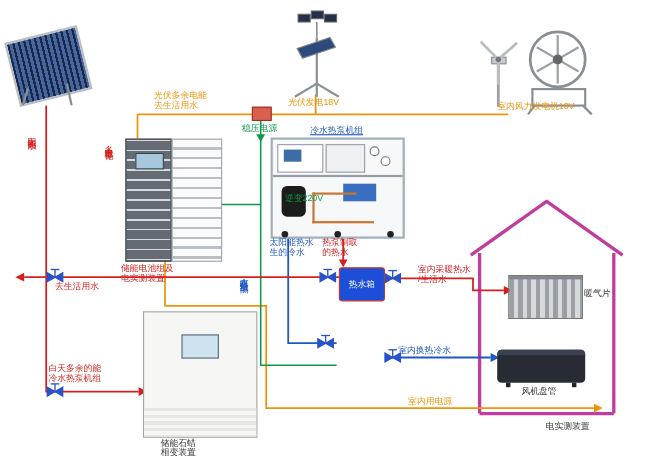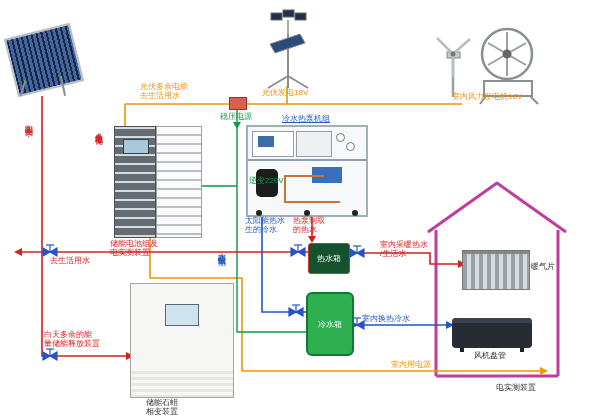--- a/index.html
+++ b/index.html
@@ -35,21 +35,21 @@
   .bench .pScreen{position:absolute;left:10px;top:9px;width:16px;height:11px;background:#3b6ea5;}
   .bench .pB{position:absolute;left:48px;top:4px;width:34px;height:24px;background:#eef0f2;border:1px solid #99a;}
   .bench .gauge{position:absolute;width:7px;height:7px;border-radius:50%;background:#fff;border:1px solid #777;}
   .bench .shelf{position:absolute;left:0;top:32px;width:100%;height:2px;background:#8fa0aa;}
   .bench .compressor{position:absolute;left:8px;top:42px;width:22px;height:28px;background:#1c1c1c;border-radius:5px;}
   .bench .bluebox{position:absolute;left:64px;top:40px;width:30px;height:16px;background:#3a6fbf;}
   .bench .pipe{position:absolute;background:#c87533;}
   .bench .wheel{position:absolute;width:6px;height:6px;border-radius:50%;background:#222;top:83px;}
 
   
-  .hot-tank{position:absolute;left:308px;top:243px;width:40px;height:29px;background:#14532d;
+  .hot-tank{position:absolute;left:308px;top:243px;width:40px;height:29px;background:#1d4ed8;
     border:1.5px solid #c0392b;border-radius:3px;display:flex;align-items:center;justify-content:center;
     color:#fff;font-size:8px;}
   .cold-tank{position:absolute;left:306px;top:292px;width:44px;height:60px;background:#2eb050;
     border:2px solid #0f7a33;border-radius:6px;display:flex;align-items:center;justify-content:center;
     color:#fff;font-size:8px;}
 
   
   .pcm{position:absolute;left:130px;top:283px;width:102px;height:113px;background:#f6f6f4;border:1px solid #a5a5a0;}
   .pcm .screen{position:absolute;left:34px;top:20px;width:32px;height:20px;background:#cfe3ef;border:1px solid #556677;}
   .pcm .vent{position:absolute;left:0;bottom:0;width:100%;height:26px;
@@ -196,23 +196,20 @@
     <div class="pipe" style="left:36px;top:74px;width:56px;height:2px;"></div>
     <div class="wheel" style="left:8px;"></div>
     <div class="wheel" style="left:56px;"></div>
     <div class="wheel" style="left:104px;"></div>
   </div>
 
   <div class="hot-tank">
     <span>热水箱</span>
   </div>
 
-  <div class="cold-tank">
-    <span>冷水箱</span>
-  </div>
 
   <div class="pcm">
     <div class="screen"></div>
     <div class="vent"></div>
   </div>
 
   <div class="radiator">
     <div class="header"></div>
   </div>
 
@@ -224,33 +221,33 @@
 
   <div class="lbl red vert" style="left:24px;top:118px;">太阳能热水</div>
   <div class="lbl red" style="left:50px;top:256px;">去生活用水</div>
   <div class="lbl red vert" style="left:94px;top:126px;">多余电量存储</div>
   <div class="lbl orange" style="left:140px;top:82px;">光伏多余电能
 去生活用水</div>
   <div class="lbl orange" style="left:262px;top:88px;">光伏发电18V</div>
   <div class="lbl orange" style="left:452px;top:92px;">室内风力发电机18V</div>
   <div class="lbl green" style="left:220px;top:112px;">稳压电源</div>
   <div class="lbl blue" style="left:282px;top:114px;text-decoration:underline;">冷水热泵机组</div>
-  <div class="lbl green" style="left:201px;top:176px;padding-left:48px;">逆变220V</div>
+  <div class="lbl green" style="left:211px;top:176px;padding-left:48px;">逆变220V</div>
   <div class="lbl red" style="left:110px;top:239px;">储能电池组及
 电实测装置</div>
   <div class="lbl blue" style="left:245px;top:216px;">太阳能热水
 生的冷水</div>
   <div class="lbl red" style="left:293px;top:216px;">热泵制取
 的热水</div>
   <div class="lbl blue vert" style="left:217px;top:246px;">水向石蜡放散热</div>
   <div class="lbl red" style="left:44px;top:330px;">白天多余的能
-量储能释放装置</div>
+冷水热泵机组</div>
   <div class="lbl dark" style="left:146px;top:398px;font-family:Liberation Serif, serif;">储能石蜡
 相变装置</div>
   <div class="lbl red" style="left:380px;top:240px;">室内采暖热水
 /生活水</div>
   <div class="lbl dark" style="left:531px;top:262px;">暖气片</div>
   <div class="lbl blue" style="left:362px;top:314px;">室内换热冷水</div>
   <div class="lbl dark" style="left:474px;top:351px;">风机盘管</div>
-  <div class="lbl orange" style="left:391px;top:360px;">室内用电源</div>
+  <div class="lbl orange" style="left:371px;top:360px;">室内用电源</div>
   <div class="lbl dark" style="left:496px;top:383px;">电实测装置</div>
 
 </div>
 
 </body></html>

